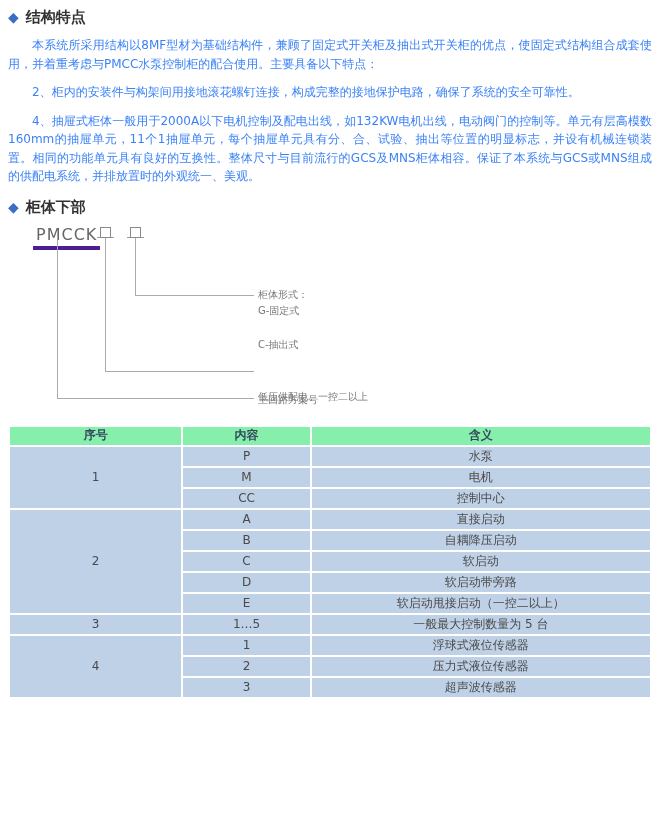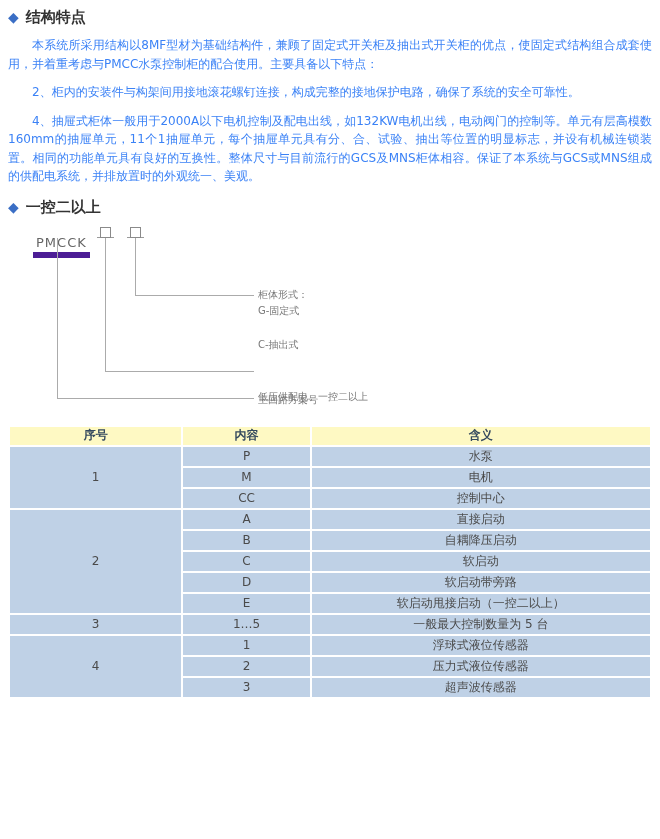--- a/index.html
+++ b/index.html
@@ -21,23 +21,23 @@
   .sec-title-2 { margin-top: 12px; margin-bottom: 6px; }
 
   .para {
     font-size: 12px; color: #3b82f6; line-height: 18.5px;
     text-align: justify; text-indent: 2em; margin: 0 0 10px 0;
   }
 
   
   .diagram { position: relative; height: 202px; margin-top: 4px; }
   .model {
-    position: absolute; left: 25px; top: 12px;
-    font-size: 13px; letter-spacing: 1px; color: #666666;
-    padding: 0 3px 2px 3px; border-bottom: 6px solid #4c1d95;
+    position: absolute; left: 25px; top: 2px;
+    font-size: 16px; letter-spacing: 1px; color: #666666;
+    padding: 0 3px 2px 3px; border-bottom: 4px solid #4c1d95;
   }
   .digit-box {
     position: absolute; top: 0; width: 17px; height: 15px;
     border-bottom: 1px solid #9a9a9a; text-align: center;
   }
   .digit-box .sq {
     display: inline-block; width: 11px; height: 11px;
     border: 1px solid #8a8a8a; background: #fff;
   }
   .dg-box-1 { left: 89px; }
@@ -59,21 +59,21 @@
   .lb-2 { top: 115px; }
   .lb-3 { top: 141px; margin-top: 29px; }
   .lb-4 { top: 167px; }
 
   
   table.device {
     width: 100%; border-collapse: collapse; table-layout: fixed;
     font-size: 12px;
   }
   table.device th {
-    background: #fef9c3; color: #34495e; font-weight: bold;
+    background: #86efac; color: #34495e; font-weight: bold;
     height: 20px; border: 2px solid #ffffff; text-align: center;
     font-size: 12px;
   }
   table.device td {
     background: #bfd1e6; color: #4a4a4a;
     height: 19px; border: 2px solid #ffffff; text-align: center;
     padding: 1px 4px;
   }
   .w-no { width: 27%; }
   .w-code { width: 20%; }
@@ -88,21 +88,21 @@
     <span class="diamond">◆</span>
     <span>结构特点</span>
   </div>
 
   <p class="para">本系统所采用结构以8MF型材为基础结构件，兼顾了固定式开关柜及抽出式开关柜的优点，使固定式结构组合成套使用，并着重考虑与PMCC水泵控制柜的配合使用。主要具备以下特点：</p>
   <p class="para">2、柜内的安装件与构架间用接地滚花螺钉连接，构成完整的接地保护电路，确保了系统的安全可靠性。</p>
   <p class="para">4、抽屉式柜体一般用于2000A以下电机控制及配电出线，如132KW电机出线，电动阀门的控制等。单元有层高模数160mm的抽屉单元，11个1抽屉单元，每个抽屉单元具有分、合、试验、抽出等位置的明显标志，并设有机械连锁装置。相同的功能单元具有良好的互换性。整体尺寸与目前流行的GCS及MNS柜体相容。保证了本系统与GCS或MNS组成的供配电系统，并排放置时的外观统一、美观。</p>
 
   <div class="sec-title sec-title-2">
     <span class="diamond">◆</span>
-    <span>一控二以上</span>
+    <span>柜体下部</span>
   </div>
 
   <div class="diagram">
     <span class="model">PMCCK</span>
     <span class="digit-box dg-box-1"><span class="sq"></span></span>
     <span class="digit-box dg-box-2"><span class="sq"></span></span>
 
     <div class="vline vl-a"></div>
     <div class="vline vl-b"></div>
     <div class="vline vl-c"></div>

